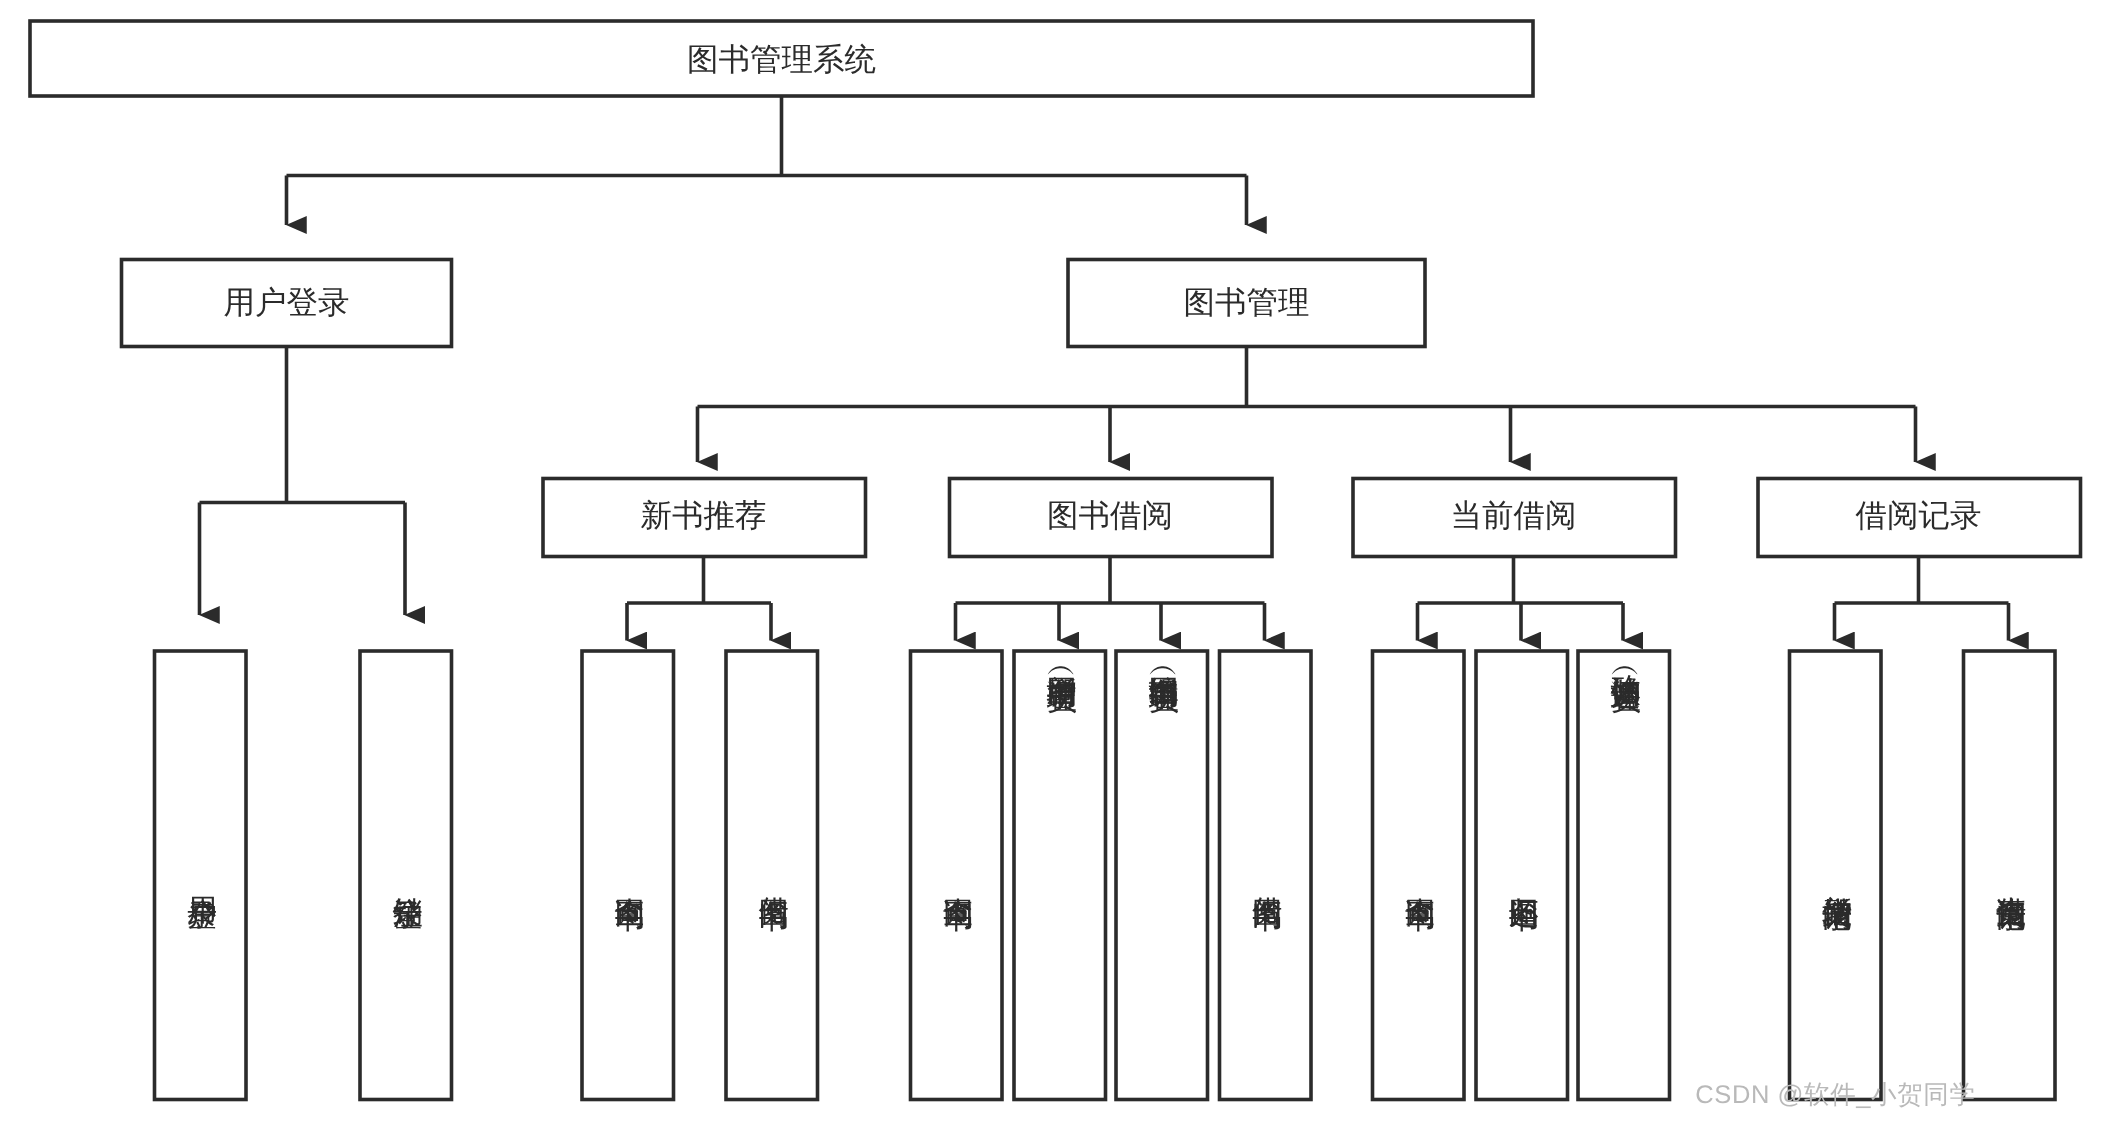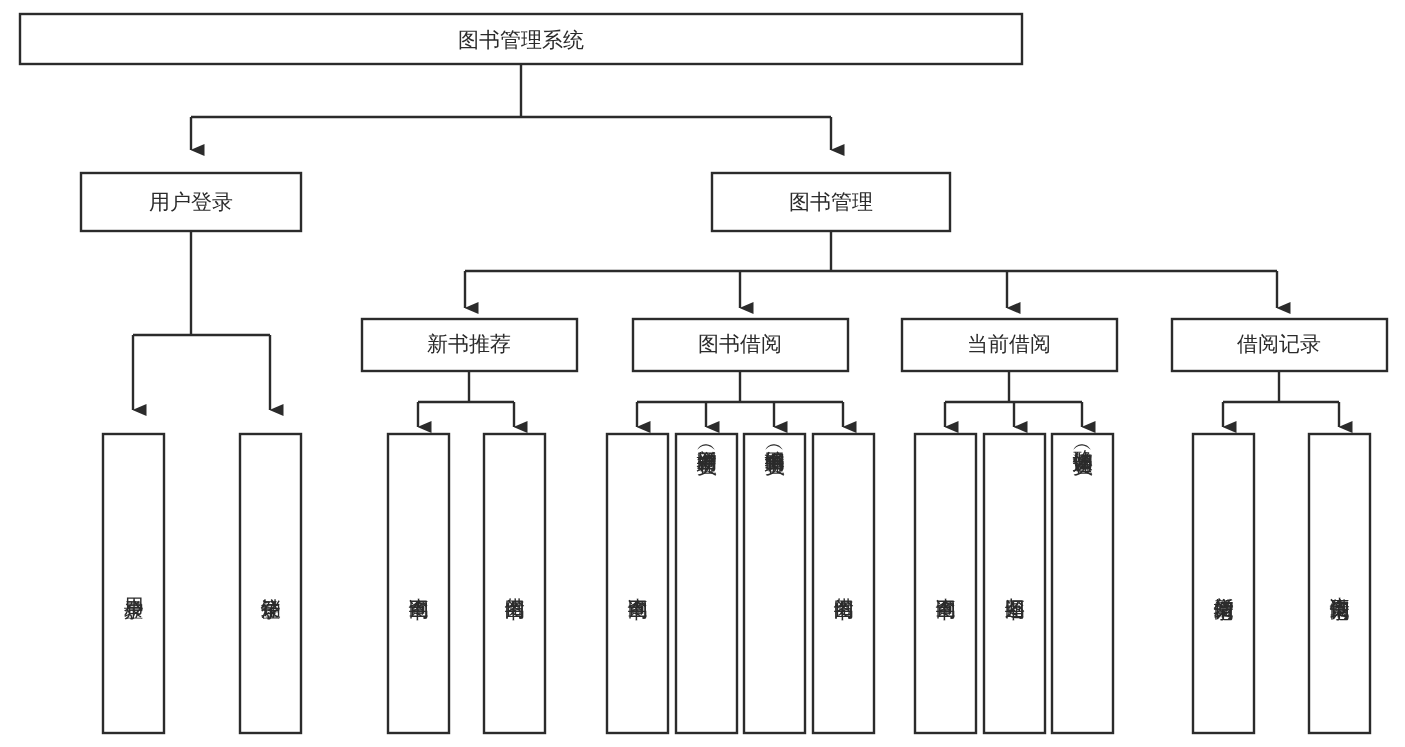--- a/index.html
+++ b/index.html
@@ -207,14 +207,15 @@
     <span class="leaf-label">确认归还（管理员）</span>
   </div>
 
   <div class="leaf-label-wrap" style="left:1193px; top:434px; width:61px; height:299px;">
     <span class="leaf-label">新增借阅记录</span>
   </div>
   <div class="leaf-label-wrap" style="left:1309px; top:434px; width:61px; height:299px;">
     <span class="leaf-label">查询借阅记录</span>
   </div>
 
+  <div class="watermark">CSDN @软件_小贺同学</div>
 
 </div>
 
 </body></html>

